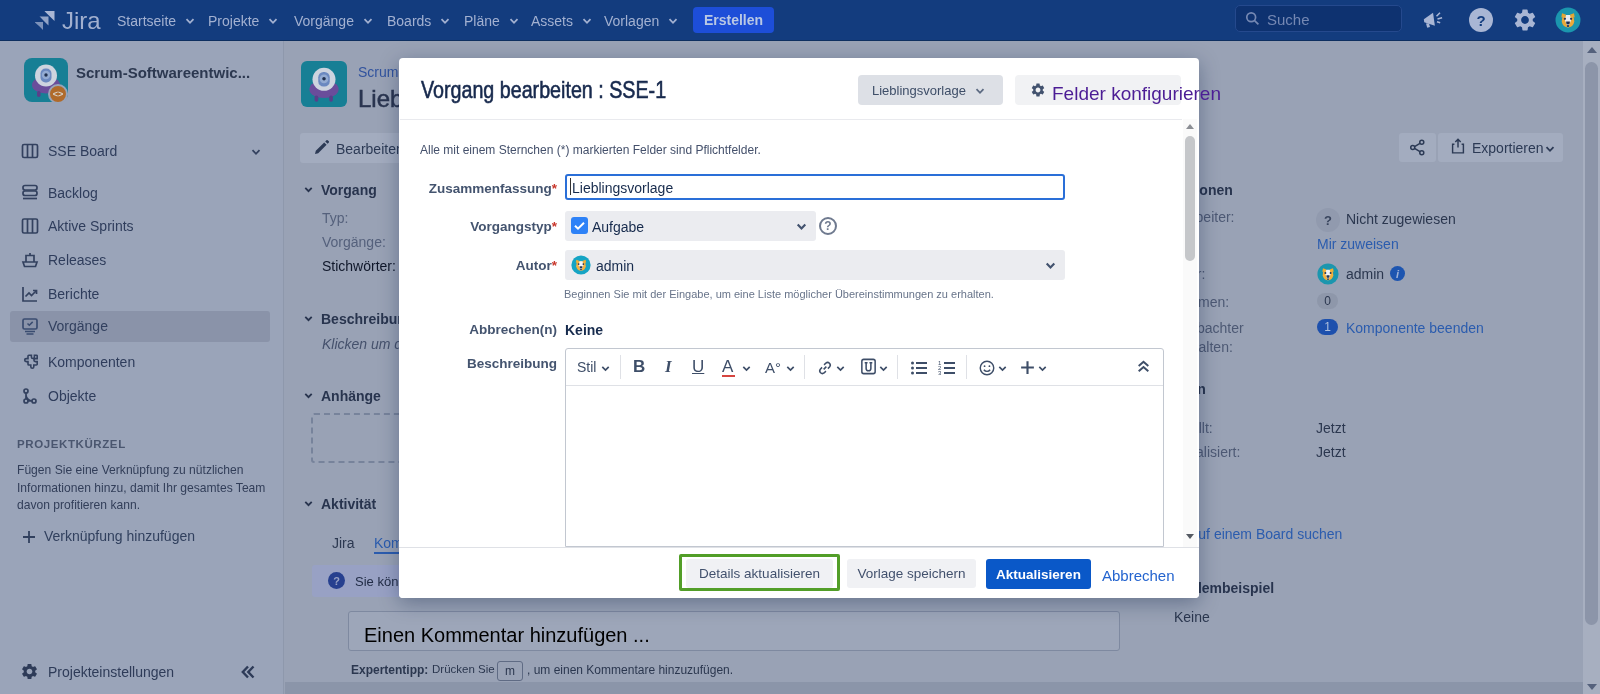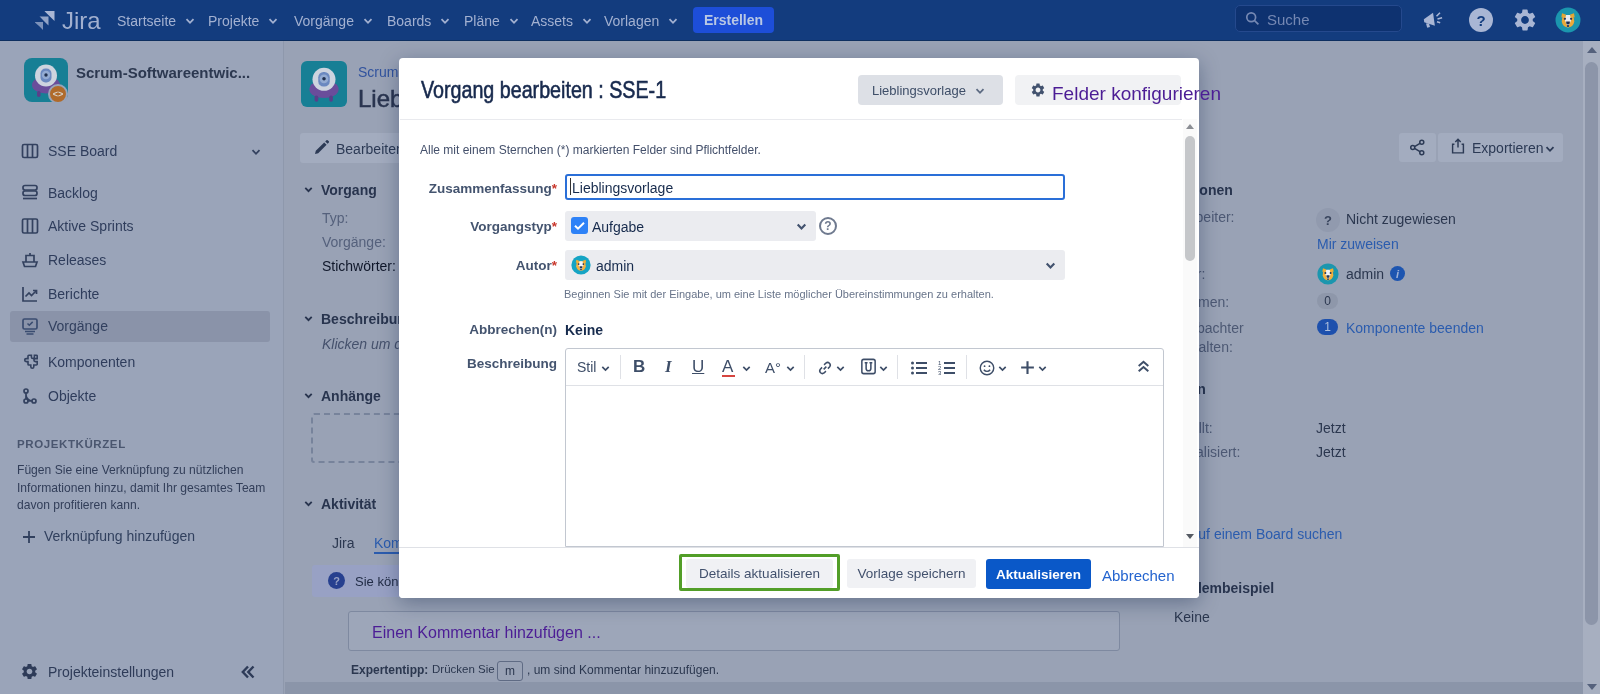--- a/index.html
+++ b/index.html
@@ -240,25 +240,25 @@
   </svg>
 <div class="ab" style="left:321px;top:496px;font-size:14px;font-weight:bold;color:#28344e">Aktivität</div>
 <div class="ab" style="left:332px;top:535px;font-size:14px;color:#2c3850">Jira</div>
 <div class="ab" style="left:374px;top:535px;font-size:14px;color:#2b5cae">Kommentare</div>
 <div class="ab" style="left:374px;top:552px;width:80px;height:2px;background:#2b5cae"></div>
 <div class="ab" style="left:312px;top:565px;width:860px;height:32px;background:#98a1c4;border-radius:3px"></div>
 <div class="ab" style="left:328px;top:572px;width:17px;height:17px;border-radius:50%;background:#27408f;color:#98a1c4;font-size:11px;font-weight:bold;display:flex;align-items:center;justify-content:center">?</div>
 <div class="ab" style="left:355px;top:574px;font-size:13px;color:#222d47">Sie können einen Kommentar hinzufügen</div>
 
 <div class="ab" style="left:348px;top:611px;width:772px;height:40px;background:#9da6b9;border:1px solid #7e89a0;border-radius:3px"></div>
-<div class="ab" style="left:372px;top:624px;font-size:16px;color:#4c1d95">Einen Kommentar hinzufügen ...</div>
+<div class="ab" style="left:364px;top:624px;font-size:20px;color:#000000">Einen Kommentar hinzufügen ...</div>
 <div class="ab" style="left:351px;top:663px;font-size:12px;font-weight:bold;color:#2b374f">Expertentipp:</div>
 <div class="ab" style="left:432px;top:663px;font-size:11.5px;color:#2b374f">Drücken Sie</div>
 <div class="ab" style="left:497px;top:661px;width:26px;height:20px;background:#99a2b5;border:1px solid #5f6b84;border-radius:3px;font-size:12px;color:#2b374f;display:flex;align-items:center;justify-content:center">m</div>
-<div class="ab" style="left:527px;top:663px;font-size:12px;color:#2b374f">, um sind Kommentar hinzuzufügen.</div>
+<div class="ab" style="left:527px;top:663px;font-size:12px;color:#2b374f">, um einen Kommentare hinzuzufügen.</div>
 
 <div class="ab" style="left:1399px;top:133px;width:37px;height:29px;background:#a3acbf;border-radius:3px"></div>
 <svg class="ab" style="left:1408px;top:138px" width="19" height="19" viewBox="0 0 20 20" fill="none" stroke="#2c3a55" stroke-width="1.6">
     <circle cx="5" cy="10" r="2.1"></circle>
     <circle cx="14.5" cy="4.5" r="2.1"></circle>
     <circle cx="14.5" cy="15.5" r="2.1"></circle>
     <path d="M6.9 9 12.6 5.6M6.9 11l5.7 3.4"></path>
   </svg>
 <div class="ab" style="left:1438px;top:133px;width:125px;height:29px;background:#a3acbf;border-radius:3px"></div>
 <svg class="ab" style="left:1449px;top:138px" width="18" height="18" viewBox="0 0 20 20" fill="none" stroke="#2c3a55" stroke-width="1.6">

